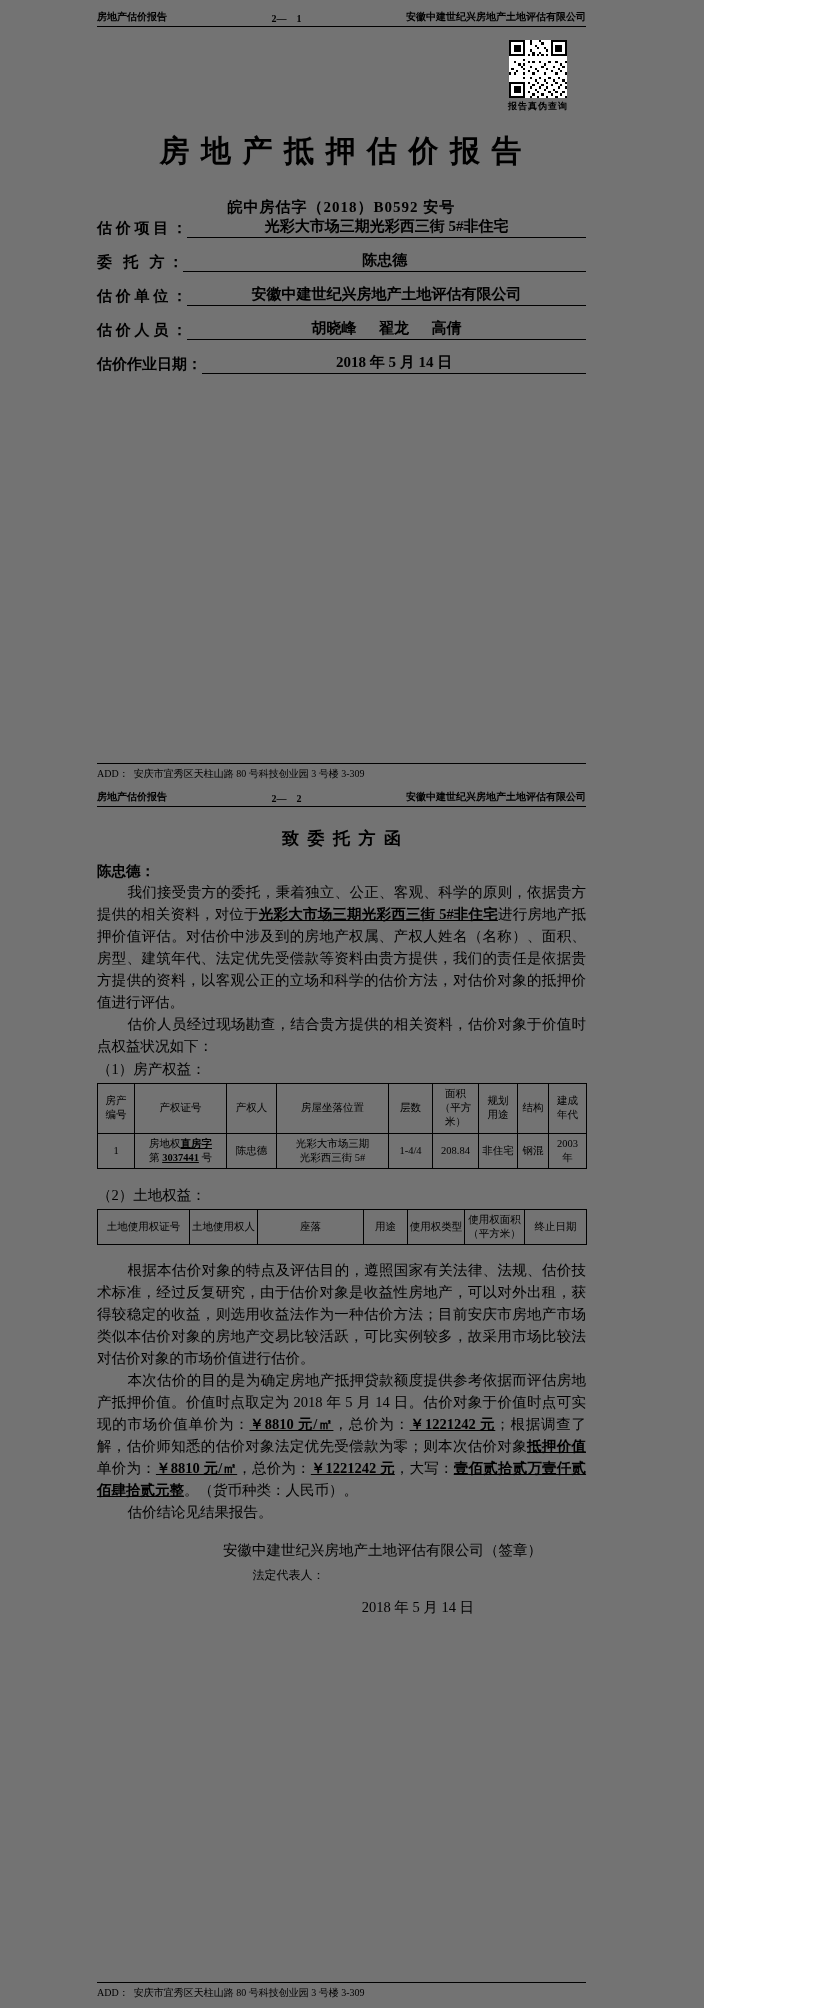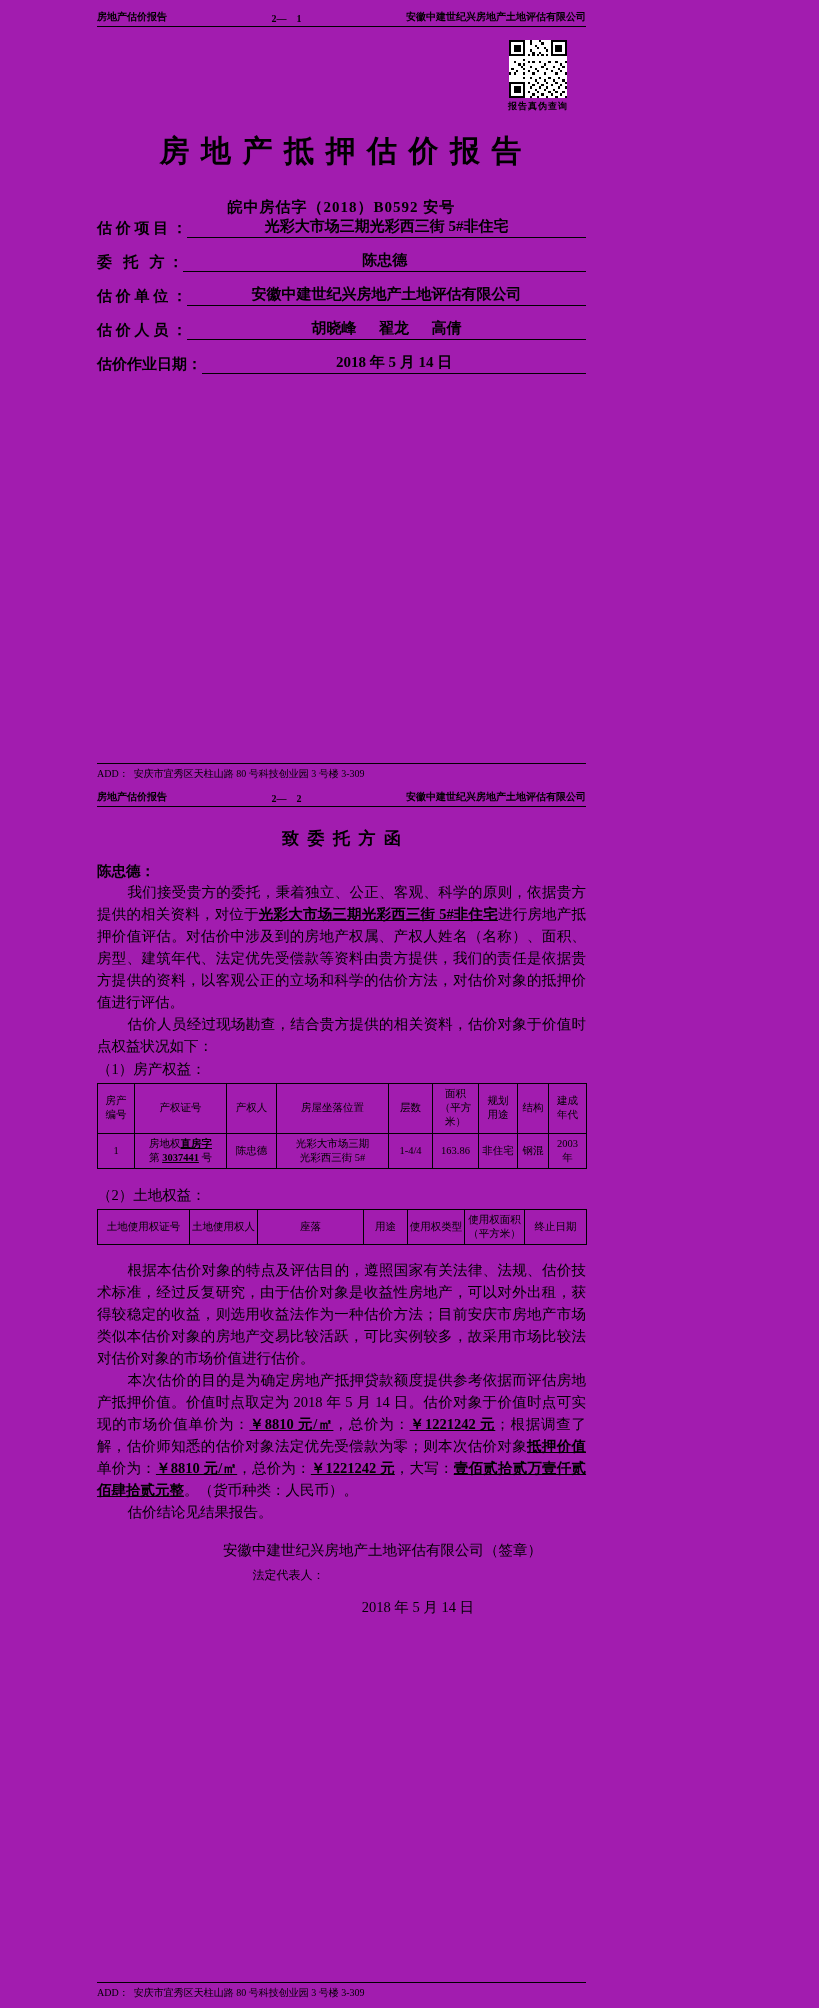--- a/index.html
+++ b/index.html
@@ -2,21 +2,21 @@
 <html><head>
 <meta charset="utf-8">
 <style>
   * { margin:0; padding:0; box-sizing:border-box; }
   html,body { background:#ffffff; }
   body {
     width:823px; height:2008px; margin:0 auto;
     font-family:"Liberation Serif","DejaVu Serif",serif;
     color:#000;
   }
-  .page { position:relative; width:819px; overflow:hidden; background:#a21caf; }
+  .page { position:relative; width:704px; overflow:hidden; background:#737373; }
   .page1 { height:786px; }
   .page2 { height:1222px; }
   .content { margin-left:97px; width:489px; }
 
   
   .page-header {
     display:flex; justify-content:space-between; align-items:flex-end;
     border-bottom:1px solid #000; padding-bottom:2px;
     font-size:10px; font-weight:bold;
   }
@@ -174,21 +174,21 @@
           <th class="pre">建成
 年代</th>
         </tr>
         <tr>
           <td>1</td>
           <td><span>房地权</span><span class="bu">直房字</span><br><span>第 </span><span class="bu">3037441</span><span> 号</span></td>
           <td>陈忠德</td>
           <td class="pre">光彩大市场三期
 光彩西三街 5#</td>
           <td>1-4/4</td>
-          <td>163.86</td>
+          <td>208.84</td>
           <td>非住宅</td>
           <td>钢混</td>
           <td class="pre">2003
 年</td>
         </tr>
       </tbody>
         </table>
 
       <div class="section-label">（2）土地权益：</div>
 

